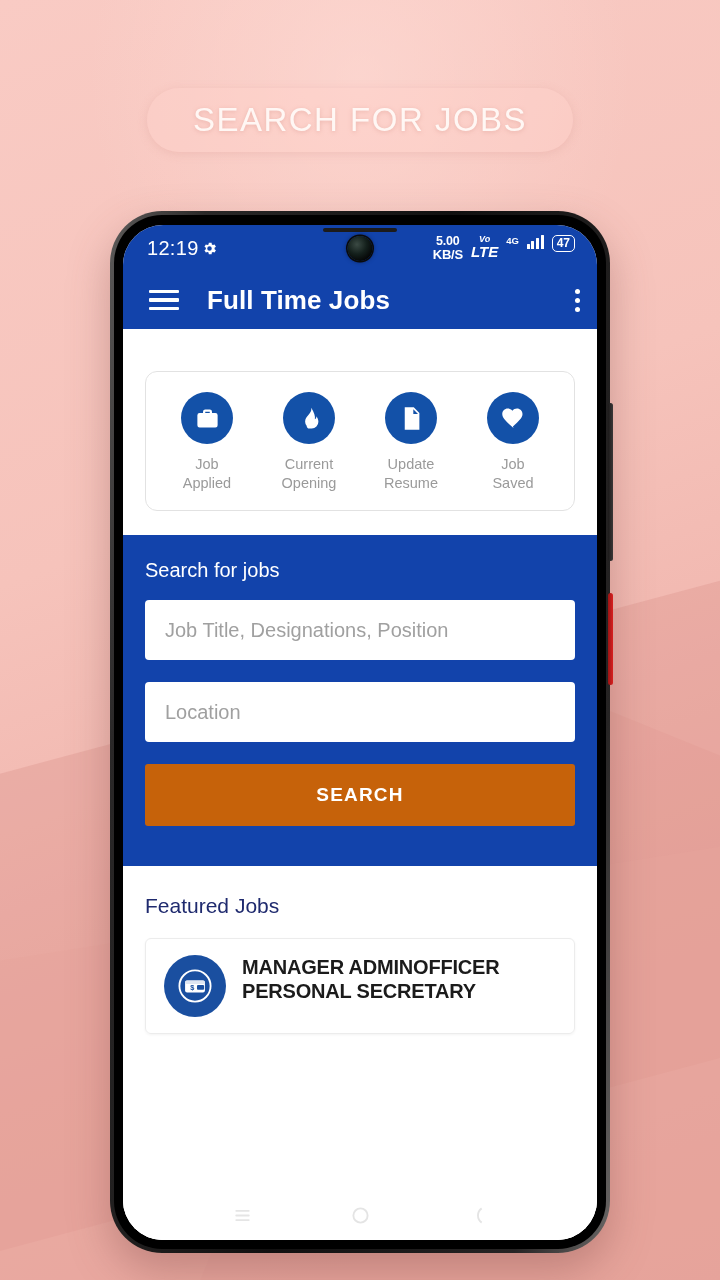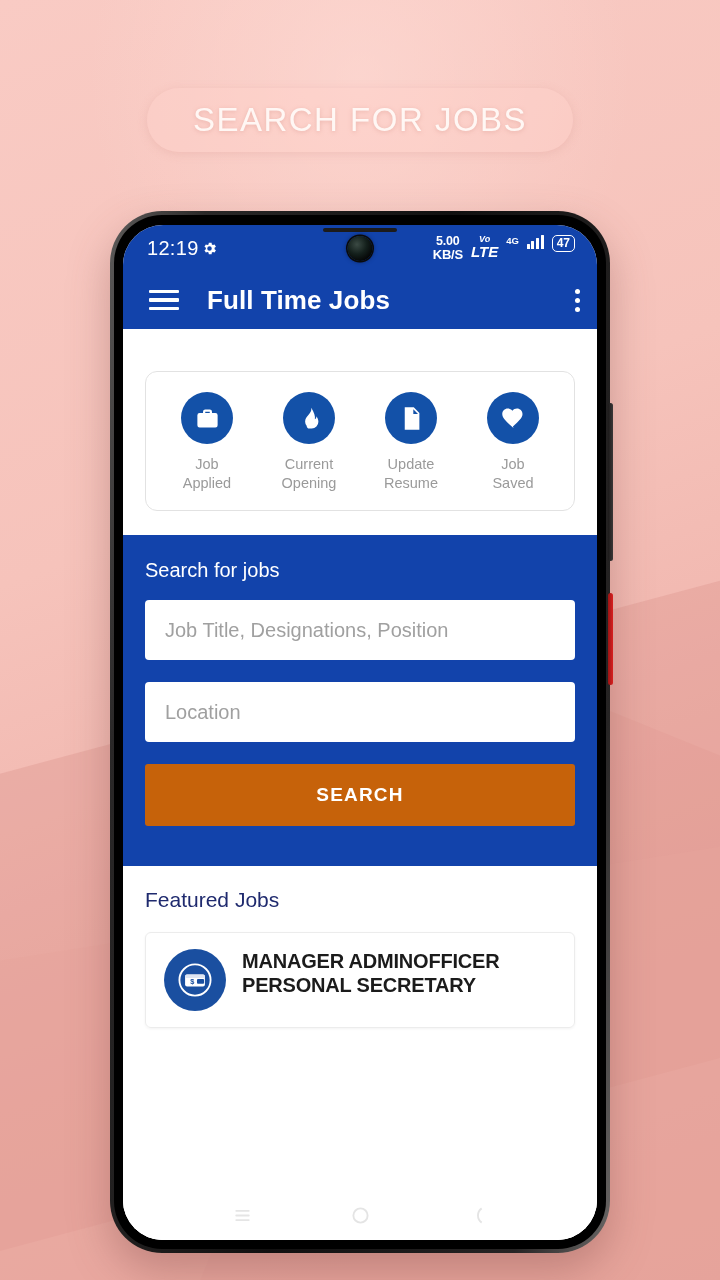--- a/index.html
+++ b/index.html
@@ -260,21 +260,21 @@
     border-radius: 3px;
     color: #fff;
     font-size: 19px;
     font-weight: 700;
     letter-spacing: 1.2px;
     font-family: "Liberation Sans", sans-serif;
     cursor: pointer;
   }
 
   
-  .featured-sec { background: #fff; padding: 22px 22px 0; }
+  .featured-sec { background: #fff; padding: 28px 22px 0; }
   .featured-head {
     color: #1f2a6e;
     font-size: 21px;
     font-weight: 400;
     margin-bottom: 20px;
   }
   .job-card {
     border: 1px solid #ececec;
     border-radius: 6px;
     padding: 16px 18px;

